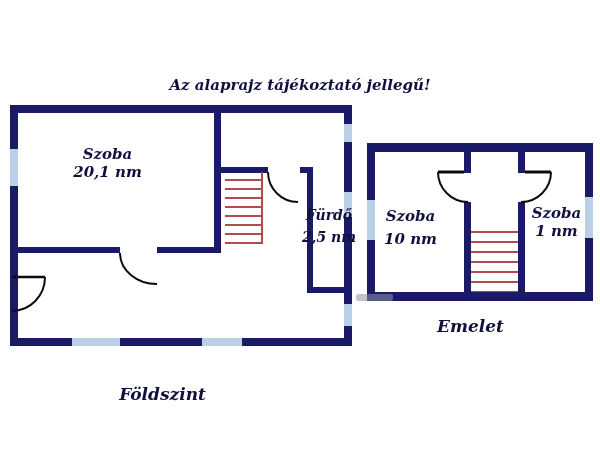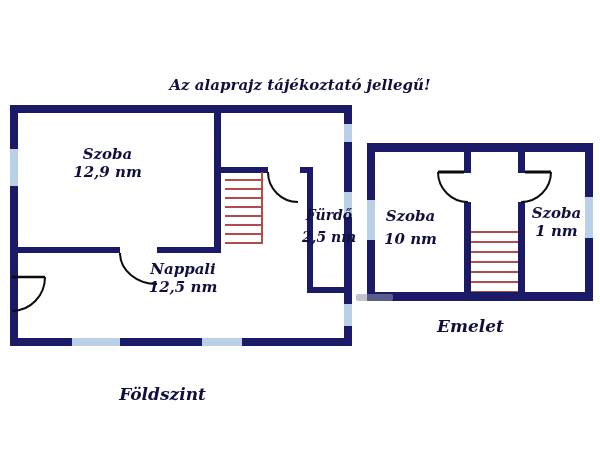--- a/index.html
+++ b/index.html
@@ -78,30 +78,26 @@
     <path d="M 12 277 L 45 277" fill="none" stroke="#0b0b0b" stroke-width="2.5"></path>
     <path d="M 45 277 A 33 34 0 0 1 12 311" fill="none" stroke="#0b0b0b" stroke-width="2"></path>
     <path d="M 438 172 L 464 172" fill="none" stroke="#0b0b0b" stroke-width="3"></path>
     <path d="M 438 172 A 30 30 0 0 0 468 202" fill="none" stroke="#0b0b0b" stroke-width="2"></path>
     <path d="M 525 172 L 551 172" fill="none" stroke="#0b0b0b" stroke-width="3"></path>
     <path d="M 551 172 A 30 30 0 0 1 521 202" fill="none" stroke="#0b0b0b" stroke-width="2"></path>
   </svg>
 
   <div class="room-label" style="left:50px;top:146px;width:115px;">
     <div>Szoba</div>
-    <div>12,9 nm</div>
+    <div>20,1 nm</div>
   </div>
   <div class="room-label" style="left:301px;top:193px;width:56px;font-size:14px;margin-top:14px;">
     <div>Fürdő</div>
     <div class="gap6"></div>
     <div>2,5 nm</div>
-  </div>
-  <div class="room-label" style="left:133px;top:261px;width:100px;">
-    <div>Nappali</div>
-    <div>12,5 nm</div>
   </div>
   <div class="floor-label" style="left:100px;top:373px;width:125px;">Földszint</div>
 
   <div class="room-label" style="left:368px;top:208px;width:85px;">
     <div>Szoba</div>
     <div class="gap6"></div>
     <div>10 nm</div>
   </div>
   <div class="room-label" style="left:524px;top:205px;width:65px;">
     <div>Szoba</div>

